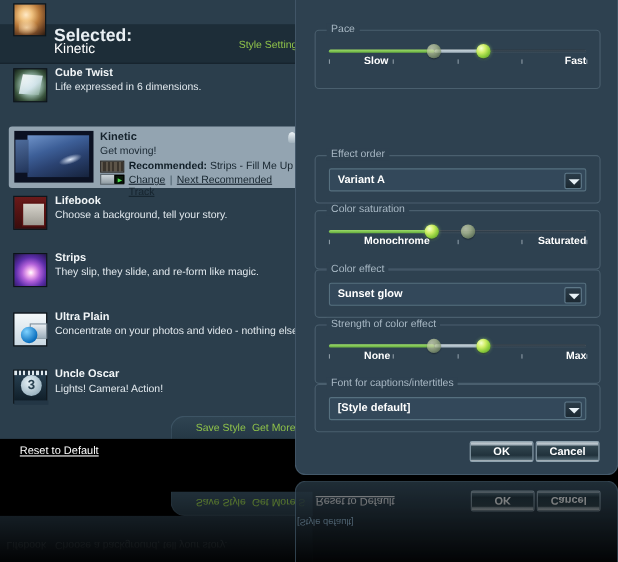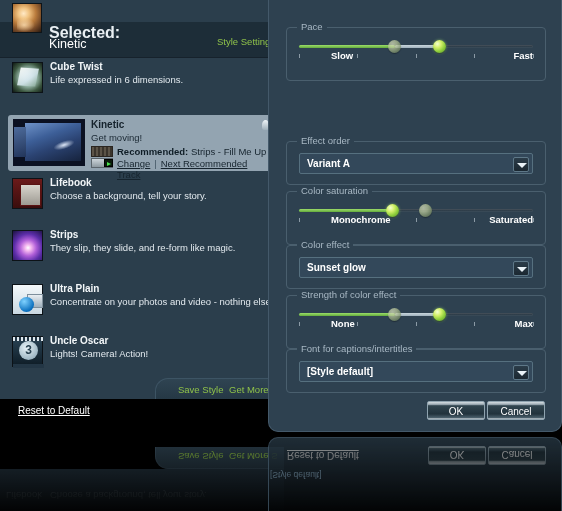--- a/index.html
+++ b/index.html
@@ -252,21 +252,21 @@
 
   
   .reset-link {
     position: absolute; left: 18px; top: 405px; font-size: 10px;
     color: #ffffff; text-decoration: underline;
   }
   .dlg-btn {
     position: absolute; top: 401px; width: 58px; height: 19px;
     background: linear-gradient(#d5dde2 0%, #9fadb6 14%, #31454f 22%, #21323c 70%, #4a5f6b 92%, #cfd8dd 100%);
     border: 1px solid #8fa3af; border-radius: 2px;
-    color: #ffffff; font-size: 10px; font-weight: normal;
+    color: #ffffff; font-size: 10px; font-weight: bold;
     text-align: center; line-height: 19px;
   }
   .btn-ok { left: 427px; }
   .btn-cancel { left: 487px; }
 
   
   .reflection {
     position:absolute; left:0; top:0; width:562px; height:511px;
     pointer-events:none;
   }

